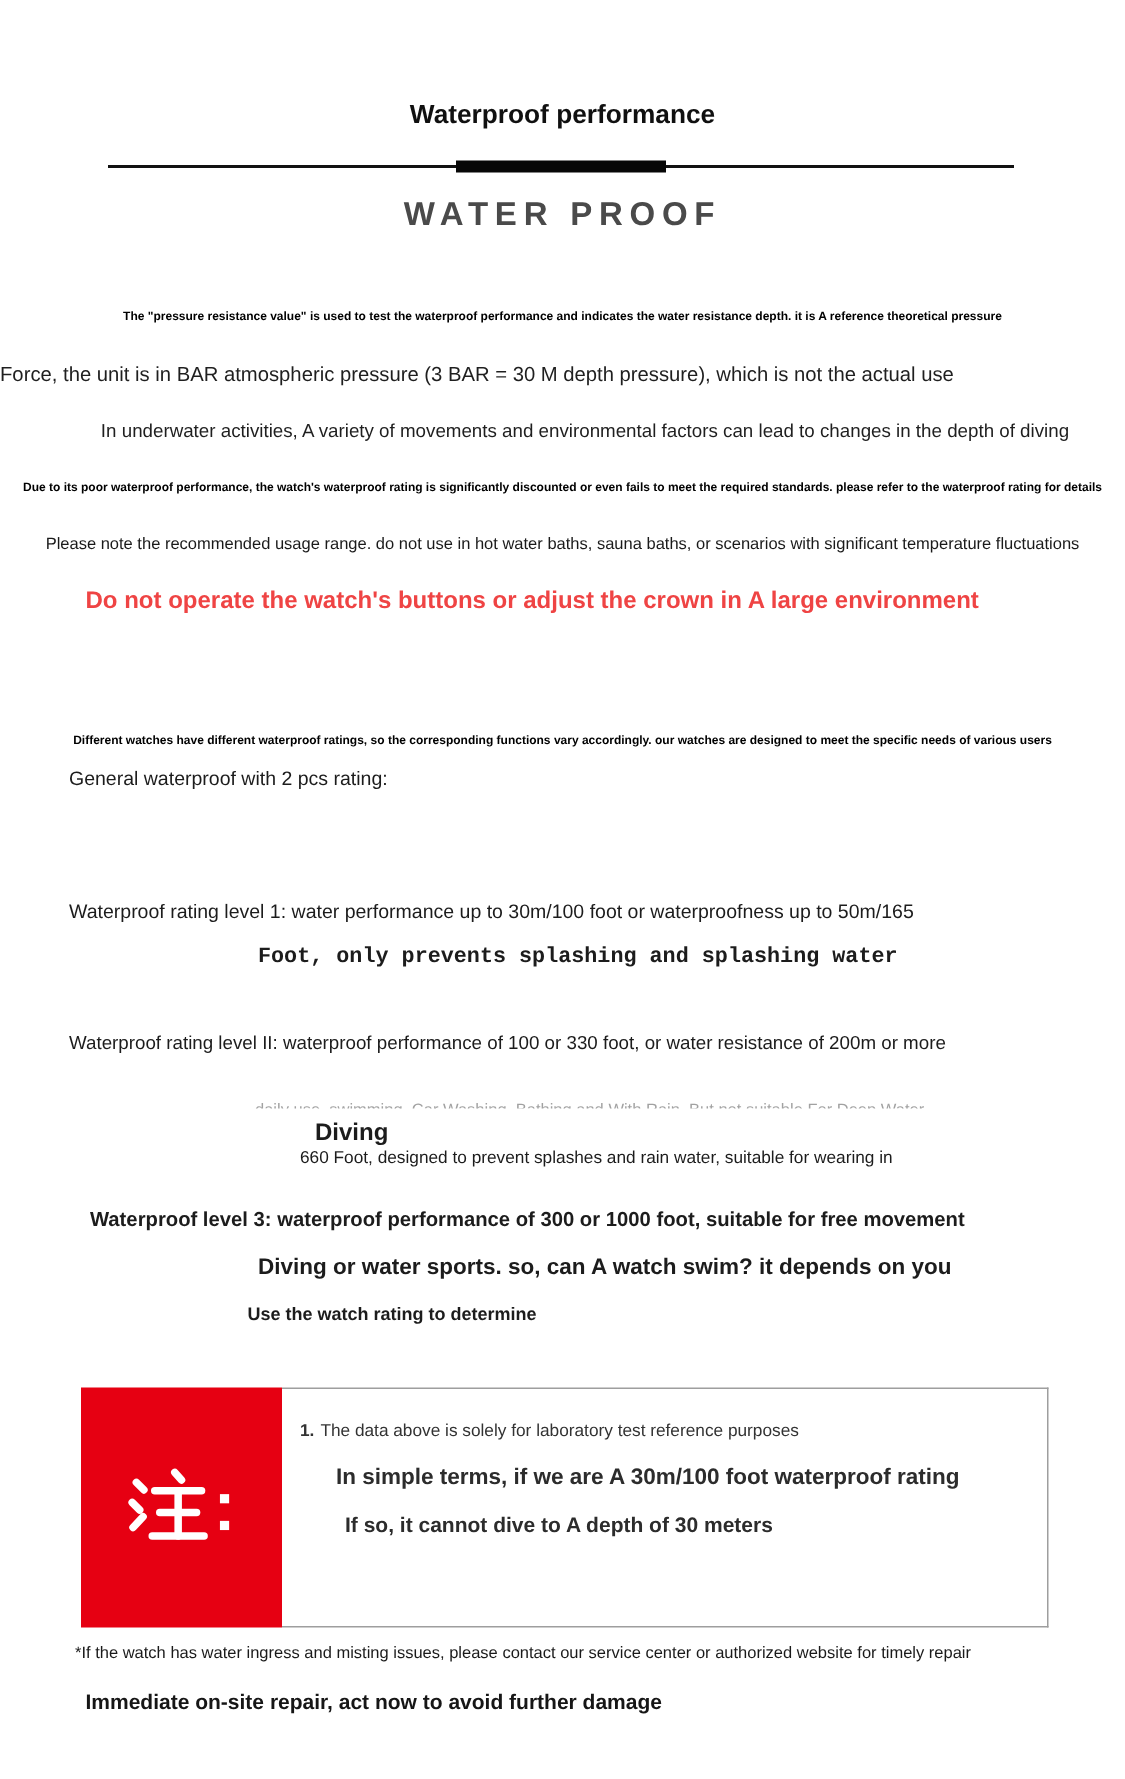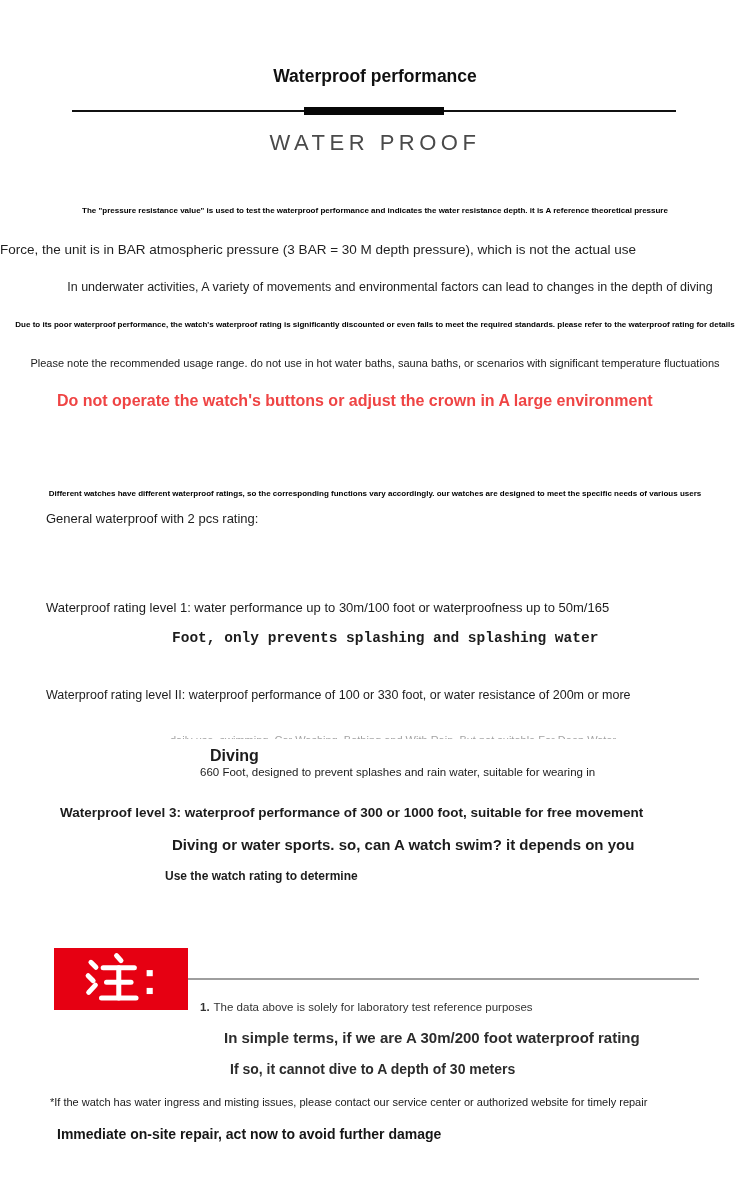--- a/index.html
+++ b/index.html
@@ -11,21 +11,21 @@
     font-family:"Liberation Sans","DejaVu Sans",sans-serif;
     color:#1c1c1c;
     overflow:hidden;
   }
   .ln { position:absolute; white-space:nowrap; line-height:1.2; }
 
   
   .t-title { top:66px; left:0; right:0; text-align:center; font-size:17.5px; font-weight:bold; color:#101010; }
   .divider-line { position:absolute; top:110px; left:72px; width:604px; height:2px; background:#111; }
   .divider-bar  { position:absolute; top:107px; left:304px; width:140px; height:8px; background:#070707; }
-  .t-sub { top:130px; left:0; right:0; text-align:center; font-size:22px; letter-spacing:4.5px; color:#4a4a4a; font-weight:400; }
+  .t-sub { top:130px; left:0; right:0; text-align:center; font-size:22px; letter-spacing:4.5px; color:#4a4a4a; font-weight:700; }
 
   
   .p1 { top:206px; left:0; right:0; text-align:center; font-size:8px; font-weight:bold; color:#000; }
   .p2 { top:242px; left:0; right:0; text-align:left; font-size:13.5px; color:#1f1f1f; }
   .p3 { top:280px; left:30px; right:0; text-align:center; font-size:12.5px; color:#1f1f1f; }
   .p4 { top:320px; left:0; right:0; text-align:center; font-size:8px; font-weight:bold; color:#000; }
   .p5 { top:357px; left:0; right:0; text-align:center; font-size:11px; color:#1a1a1a; }
   .p6 { top:391px; left:57px; font-size:16px; font-weight:bold; color:#ef4444; }
 
   
@@ -35,21 +35,21 @@
   .p10 { top:630px; left:172px; font-size:14.5px; font-weight:bold;font-family:Liberation Mono, monospace; }
   .p11 { top:688px; left:46px; font-size:12.5px; }
   .p12 { top:718px; left:200px; font-size:11.5px;margin-top:48px; }
   .pclip { top:734px; left:170px; width:478px; height:5px; overflow:hidden; font-size:11px; color:#555; opacity:.55; }
   .p13 { top:746px; left:210px; font-size:16px; font-weight:bold;text-align:right; }
   .p14 { top:805px; left:60px;  font-size:13.5px; font-weight:bold; }
   .p15 { top:836px; left:172px; font-size:15px;   font-weight:bold; }
   .p16 { top:869px; left:165px; font-size:12px;   font-weight:bold; }
 
   
-  .note-box { position:absolute; top:925px; left:54px; width:645px; height:107px; display:flex;align-items:center; }
+  .note-box { position:absolute; top:925px; left:54px; width:645px; height:160px; display:flex; }
   .note-red { flex:none; width:134px; background:#e60012; display:flex; align-items:center; justify-content:center; }
   .note-red svg { width:78px; height:62px; display:block; }
   .note-content { flex:1; position:relative; background:#fff; border:1.5px solid #9e9e9e; border-left:none; }
   .nl1 { position:absolute; top:22px; left:12px; font-size:11.5px; color:#333; white-space:nowrap; }
   .nl1 .num { font-weight:bold; margin-right:4px; }
   .nl2 { position:absolute; top:50px; left:36px; font-size:15px; font-weight:bold; color:#2c2c2c; white-space:nowrap; }
   .nl3 { position:absolute; top:82px; left:42px; font-size:14px; font-weight:bold; color:#2c2c2c; white-space:nowrap; }
 
   
   .p17 { top:1096px; left:50px; font-size:11px; color:#1a1a1a; }
@@ -101,21 +101,21 @@
         <line x1="44" y1="56" x2="88" y2="56"></line>
         <line x1="35" y1="84" x2="97" y2="84"></line>
         <rect x="116" y="34" width="11" height="11" fill="#ffffff" stroke="none"></rect>
         <rect x="116" y="66" width="11" height="11" fill="#ffffff" stroke="none"></rect>
       </svg>
     </div>
     <div class="note-content">
       <div class="nl1">
         <span class="num">1.</span><span>The data above is solely for laboratory test reference purposes</span>
       </div>
-      <div class="nl2">In simple terms, if we are A 30m/200 foot waterproof rating</div>
+      <div class="nl2">In simple terms, if we are A 30m/100 foot waterproof rating</div>
       <div class="nl3">If so, it cannot dive to A depth of 30 meters</div>
     </div>
   </div>
 
   <div class="ln p17">*If the watch has water ingress and misting issues, please contact our service center or authorized website for timely repair</div>
   <div class="ln p18">Immediate on-site repair, act now to avoid further damage</div>
 
 </div>
 
 </body></html>

